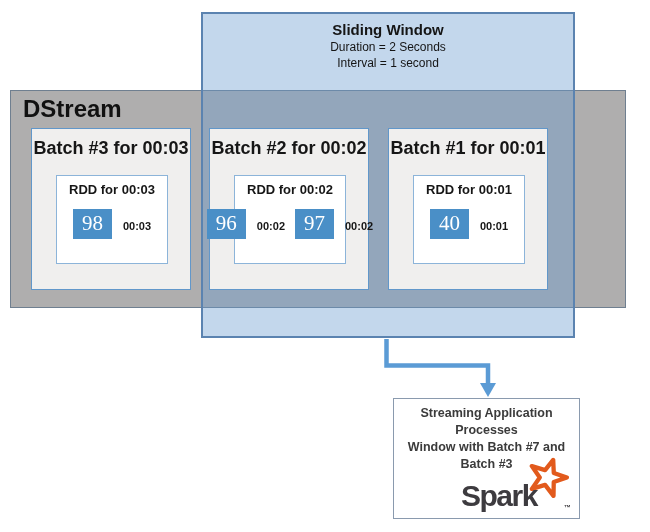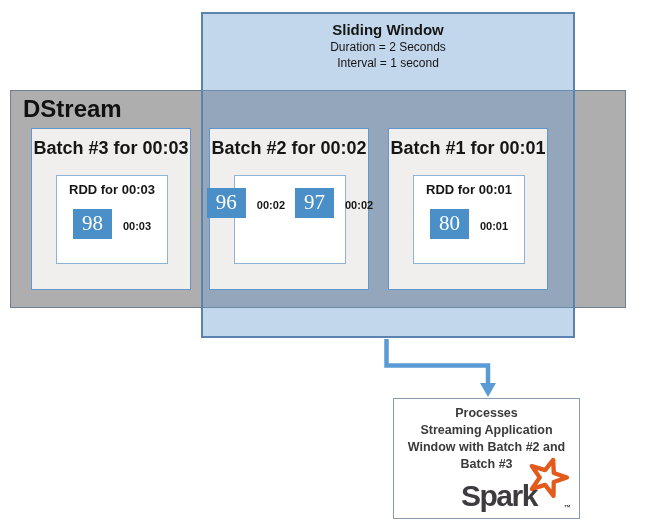--- a/index.html
+++ b/index.html
@@ -131,55 +131,56 @@
         <div class="cell-value">98</div>
         <div class="cell-time">00:03</div>
       </div>
     </div>
   </div>
 </div>
 
 <div class="batch batch-2">
   <div class="batch-title">Batch #2 for 00:02</div>
   <div class="rdd">
+    <div class="rdd-title">RDD for 00:02</div>
     <div class="cell-row">
       <div class="cell-col">
         <div class="cell-value">96</div>
         <div class="cell-time">00:02</div>
       </div>
       <div class="cell-col">
         <div class="cell-value">97</div>
         <div class="cell-time">00:02</div>
       </div>
     </div>
   </div>
 </div>
 
 <div class="batch batch-1">
   <div class="batch-title">Batch #1 for 00:01</div>
   <div class="rdd">
     <div class="rdd-title">RDD for 00:01</div>
     <div class="cell-row">
       <div class="cell-col">
-        <div class="cell-value">80</div>
+        <div class="cell-value">40</div>
         <div class="cell-time">00:01</div>
       </div>
     </div>
   </div>
 </div>
 
 <svg class="arrow-layer" viewBox="0 0 650 532" xmlns="http://www.w3.org/2000/svg">
   <polyline points="386.5,339 386.5,365.5 488,365.5 488,384" fill="none" stroke="#5b9bd5" stroke-width="4.5"></polyline>
   <polygon points="480,383 496,383 488,397" fill="#5b9bd5"></polygon>
 </svg>
 
 <div class="processor">
+  <div class="proc-line">Streaming Application</div>
   <div class="proc-line">Processes</div>
-  <div class="proc-line">Streaming Application</div>
-  <div class="proc-line">Window with Batch #2 and</div>
+  <div class="proc-line">Window with Batch #7 and</div>
   <div class="proc-line">Batch #3</div>
   <div class="spark-logo">
     <svg class="spark-star" viewBox="0 0 100 100" xmlns="http://www.w3.org/2000/svg">
       <g transform="rotate(18 50 50)">
         <polygon points="50,7 60.6,35.4 92.8,36.1 67.1,55.6 76.5,86.4 50,68 23.5,86.4 32.9,55.6 7.2,36.1 39.4,35.4" fill="#ffffff" stroke="#e25a1c" stroke-width="10" stroke-linejoin="round"></polygon>
       </g>
     </svg>
     <div class="spark-text">Spark</div>
     <div class="spark-tm">™</div>
   </div>

